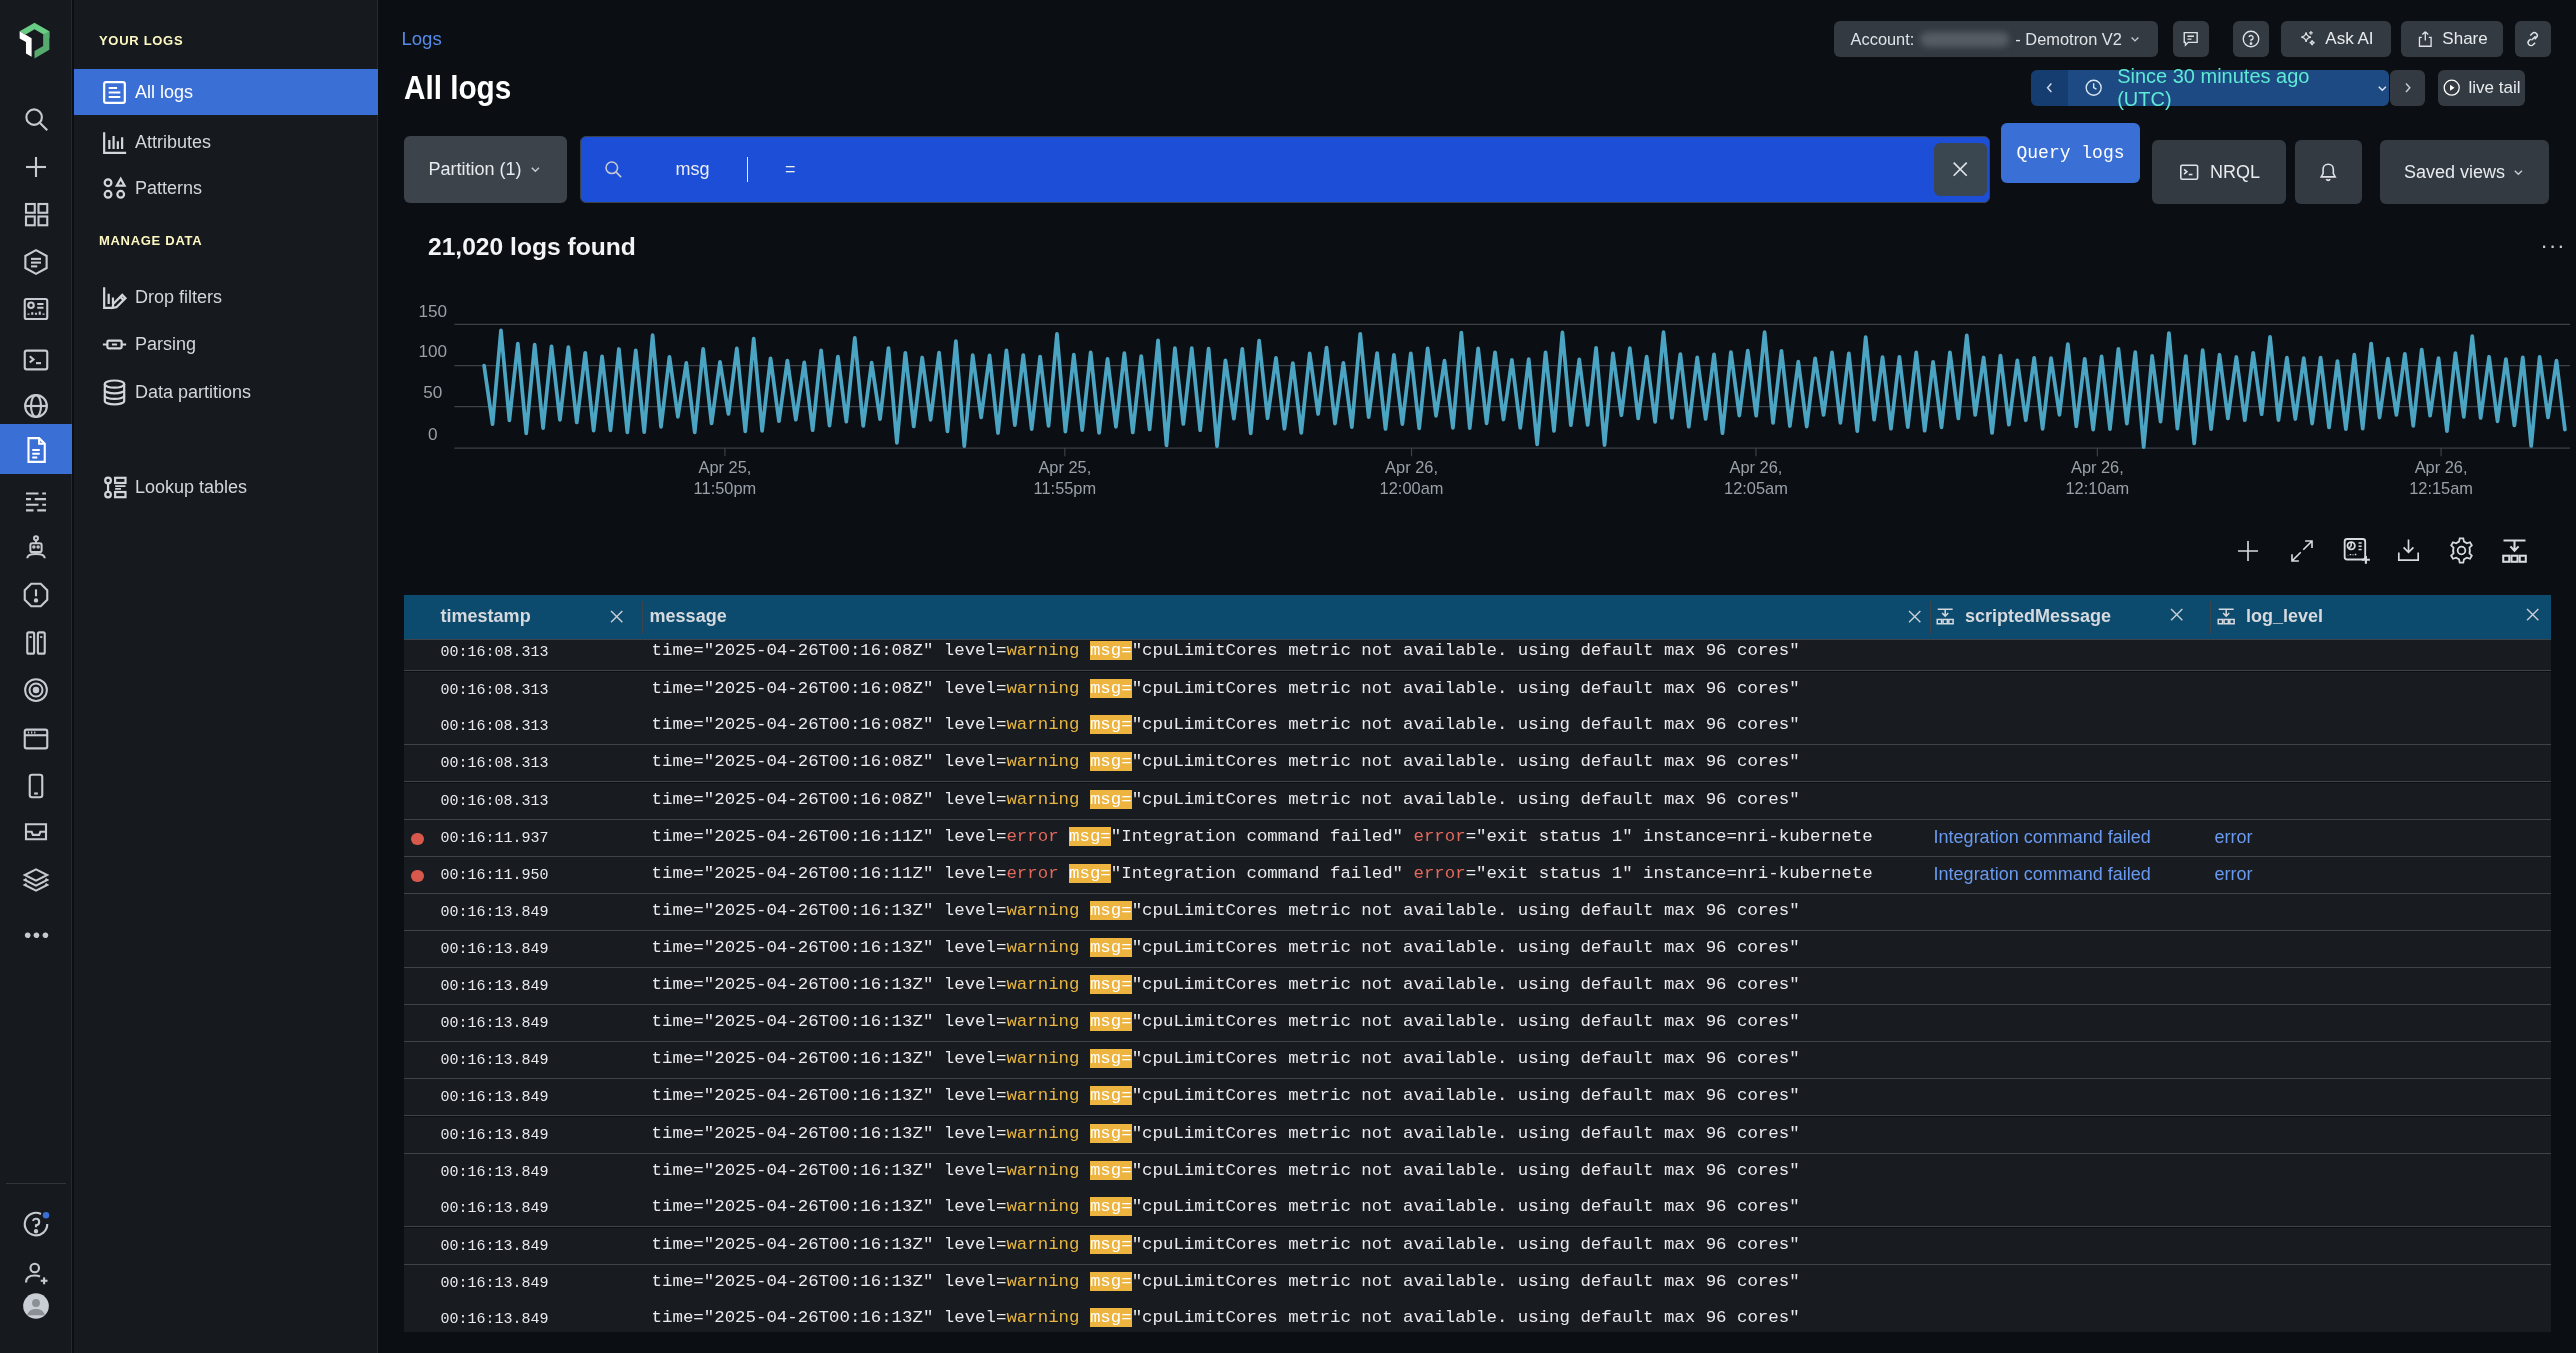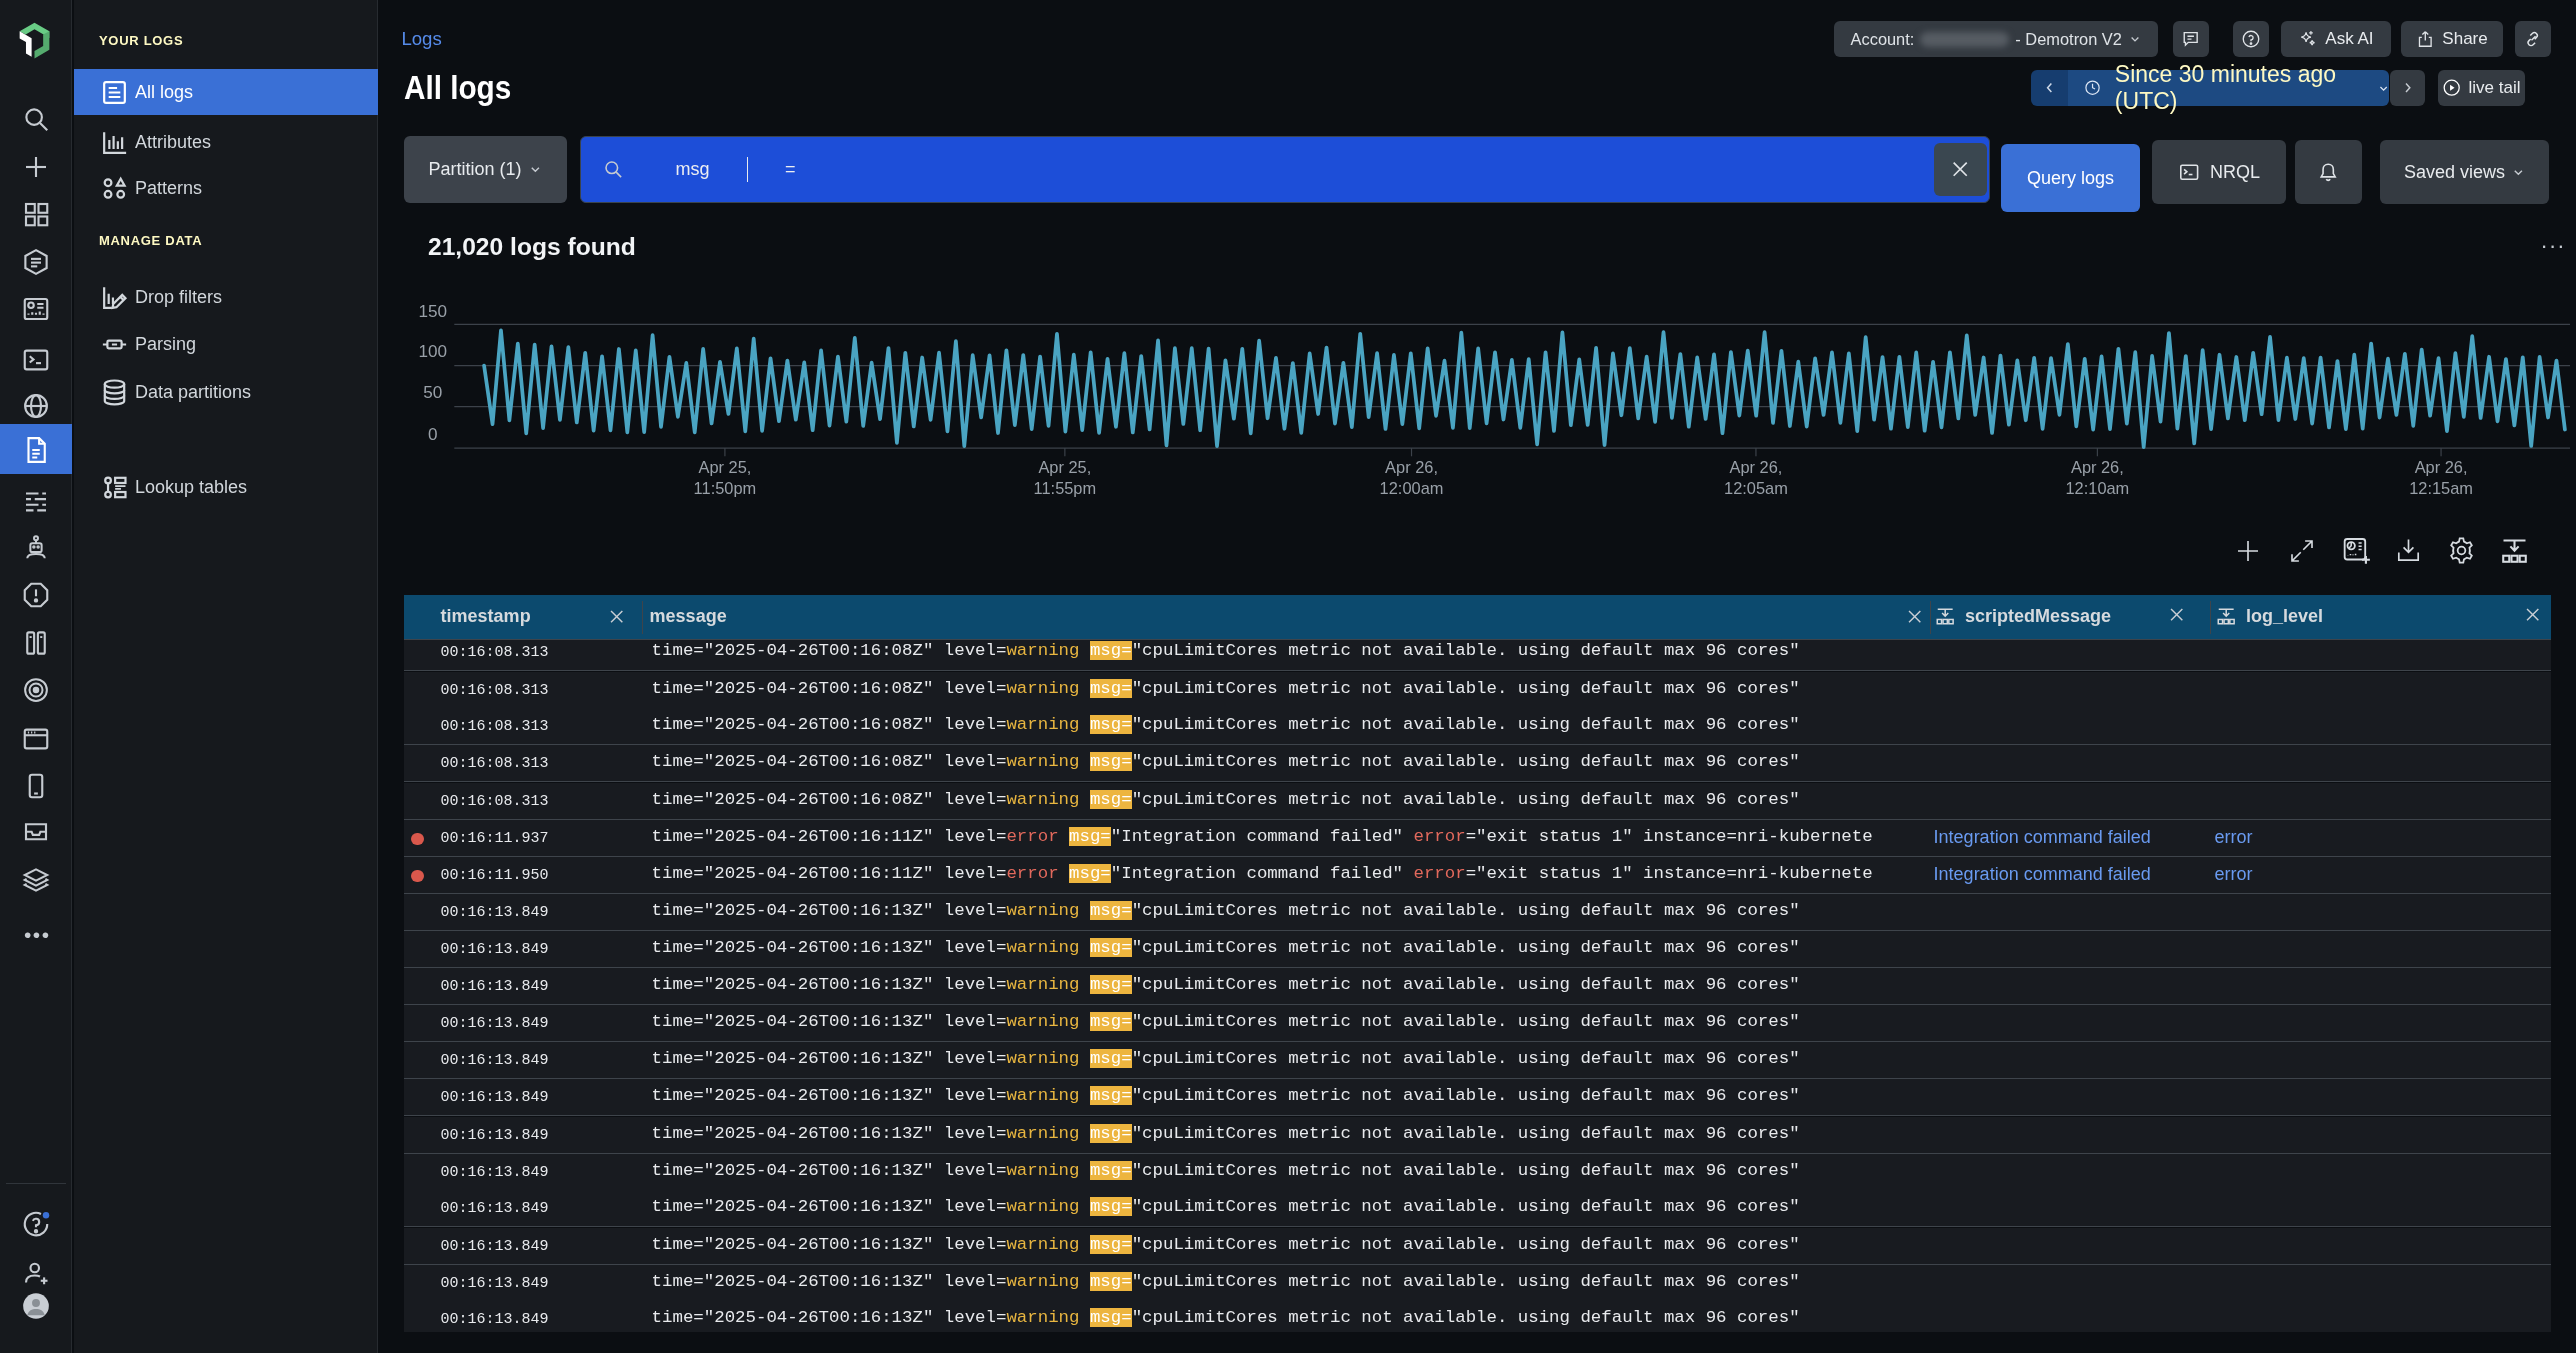--- a/index.html
+++ b/index.html
@@ -265,21 +265,21 @@
     <svg width="19.4" height="19.4" viewBox="0 0 24 24" fill="none" stroke="#dfe3e7" stroke-width="1.8">
         <path d="M10.5 13.5 L15.5 8.5 M9 7.5 L11.5 5 A3.6 3.6 0 0 1 16.6 10.1 L14.5 12.2 M9.5 11.8 L7.4 13.9 A3.6 3.6 0 0 0 12.5 19 L15 16.5" transform="translate(0,0.5)"></path>
       </svg>
   </div>
 
   <div class="abs" style="left:1652px;top:70px;width:37px;height:36px;background:#163d6f;border-radius:6px 0 0 6px;display:flex;align-items:center;justify-content:center;">
     <svg width="13.4" height="13.4" viewBox="0 0 16 16" fill="none" stroke="#cfd9e8" stroke-width="1.8">
         <path d="M10 3 L5.5 8 L10 13"></path>
       </svg>
   </div>
-  <div class="abs" style="left:1689px;top:70px;width:321px;height:36px;background:#1d4a82;border-radius:0 6px 6px 0;display:flex;align-items:center;color:#fef9c3;font-size:23px;">
+  <div class="abs" style="left:1689px;top:70px;width:321px;height:36px;background:#1d4a82;border-radius:0 6px 6px 0;display:flex;align-items:center;color:#5eead4;font-size:20px;">
     <svg style="margin-left:16.4px;" width="19.4" height="19.4" viewBox="0 0 24 24" fill="none" stroke="#dce6f4" stroke-width="1.7">
         <circle cx="12" cy="12" r="9.3"></circle>
         <path d="M12 6.5 L12 12 L15.5 13.8"></path>
       </svg>
     <span style="margin-left:13.4px;">Since 30 minutes ago (UTC)</span>
     <svg class="chev" width="12.7" height="12.7" viewBox="0 0 16 16" fill="none" stroke="#dce6f4" stroke-width="1.8">
         <path d="M3.5 6 L8 10.5 L12.5 6"></path>
       </svg>
   </div>
   <div class="btn" style="left:2011px;top:70px;width:35px;height:36px;">
@@ -308,21 +308,21 @@
       </svg>
     <span style="margin-left:15px;color:#eceef1;font-size:18px;">msg</span>
       <span style="display:inline-block;width:1.5px;height:25px;background:#e8ebee;margin-left:1.5px;"></span>
       <span style="color:#eceef1;font-size:18px;margin-left:0.7px;">=</span>
   </div>
   <div class="abs" style="left:1555px;top:143px;width:53px;height:53px;background:#3a4750;border-radius:6px;display:flex;align-items:center;justify-content:center;">
     <svg width="22.4" height="22.4" viewBox="0 0 24 24" fill="none" stroke="#dfe3e7" stroke-width="1.8">
         <path d="M5 5 L19 19 M19 5 L5 19"></path>
       </svg>
   </div>
-  <div class="btn" style="left:1622px;top:144px;width:139px;height:68px;background:#3a70d6;color:#fff;font-size:18px;">Query logs</div>
+  <div class="btn" style="left:1622px;top:123px;width:139px;height:60px;background:#3a70d6;color:#fff;font-size:18px;font-family:Liberation Mono, monospace;">Query logs</div>
   <div class="btn" style="left:1773px;top:140px;width:134px;height:64px;font-size:18px;gap:9.7px;">
     <svg width="22.4" height="22.4" viewBox="0 0 24 24" fill="none" stroke="#dfe3e7" stroke-width="1.7">
         <rect x="3" y="4.5" width="18" height="15" rx="1.5"></rect>
         <path d="M6.5 9 L9.5 11.5 L6.5 14"></path>
         <line x1="11.5" y1="14.5" x2="15.5" y2="14.5"></line>
       </svg>
     <span>NRQL</span>
   </div>
   <div class="btn" style="left:1916px;top:140px;width:67px;height:64px;">
     <svg width="22.4" height="22.4" viewBox="0 0 24 24" fill="none" stroke="#dfe3e7" stroke-width="1.7">

